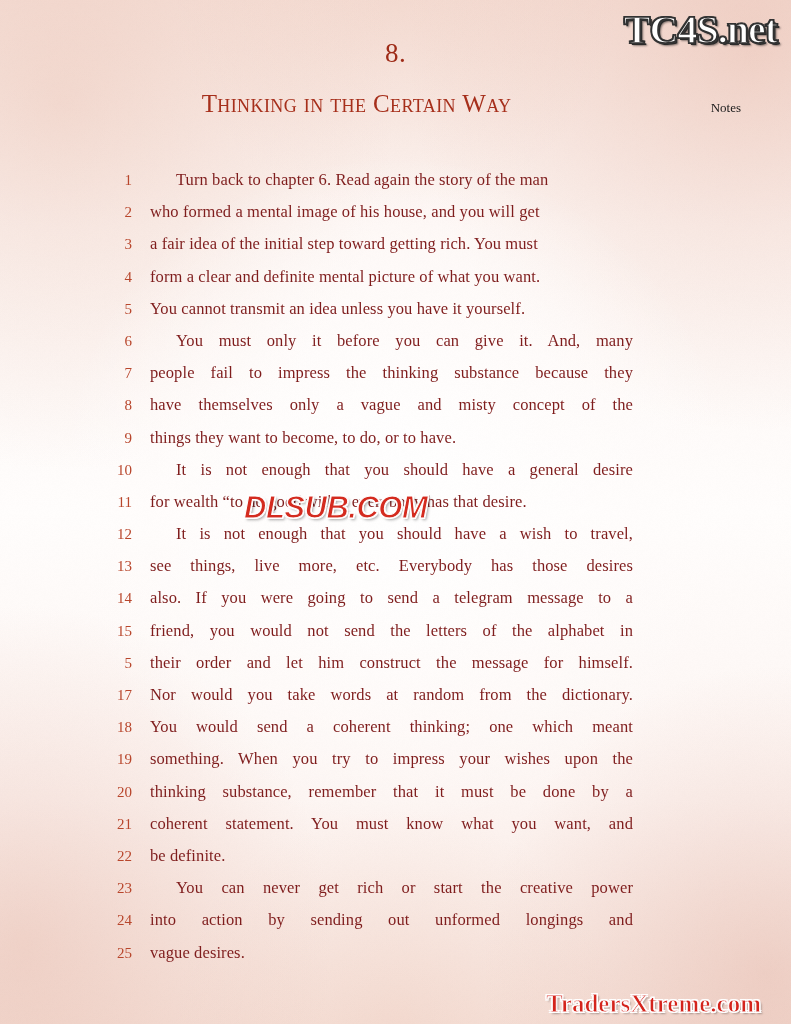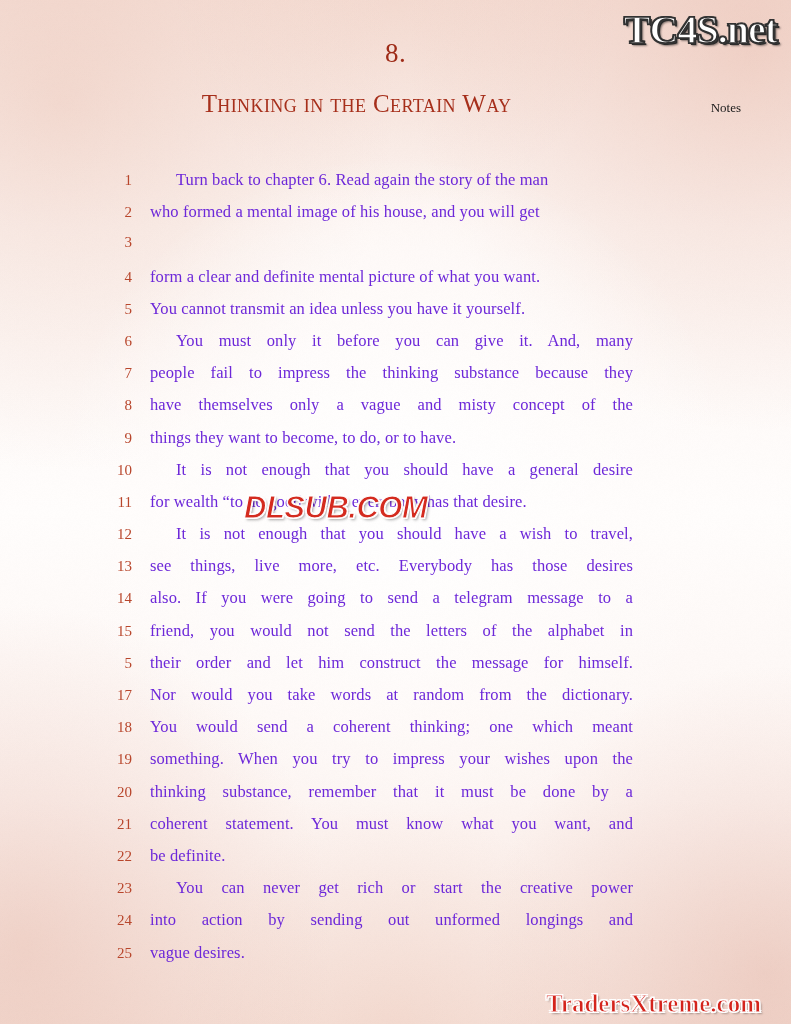--- a/index.html
+++ b/index.html
@@ -113,21 +113,21 @@
     padding-right: 18px;
     box-sizing: border-box;
     font-family: "Liberation Serif", serif;
     font-size: 15px;
     color: #b8462c;
   }
   .line-text {
     flex: 1;
     font-family: "Liberation Serif", serif;
     font-size: 16.5px;
-    color: #6d28d9;
+    color: #7f1d1d;
     white-space: pre;
     letter-spacing: 0.1px;
   }
   .line-text.just {
     white-space: normal;
     text-align: justify;
     text-align-last: justify;
   }
   .line-text.indent {
     text-indent: 26px;
@@ -195,20 +195,21 @@
       <div class="line-row">
         <div class="line-num">1</div>
         <div class="line-text indent">Turn back to chapter 6. Read again the story of the man</div>
       </div>
       <div class="line-row">
         <div class="line-num">2</div>
         <div class="line-text">who formed a mental image of his house, and you will get</div>
       </div>
       <div class="line-row">
         <div class="line-num">3</div>
+        <div class="line-text">a fair idea of the initial step toward getting rich. You must</div>
       </div>
       <div class="line-row">
         <div class="line-num">4</div>
         <div class="line-text">form a clear and definite mental picture of what you want.</div>
       </div>
       <div class="line-row">
         <div class="line-num">5</div>
         <div class="line-text">You cannot transmit an idea unless you have it yourself.</div>
       </div>
       <div class="line-row">

